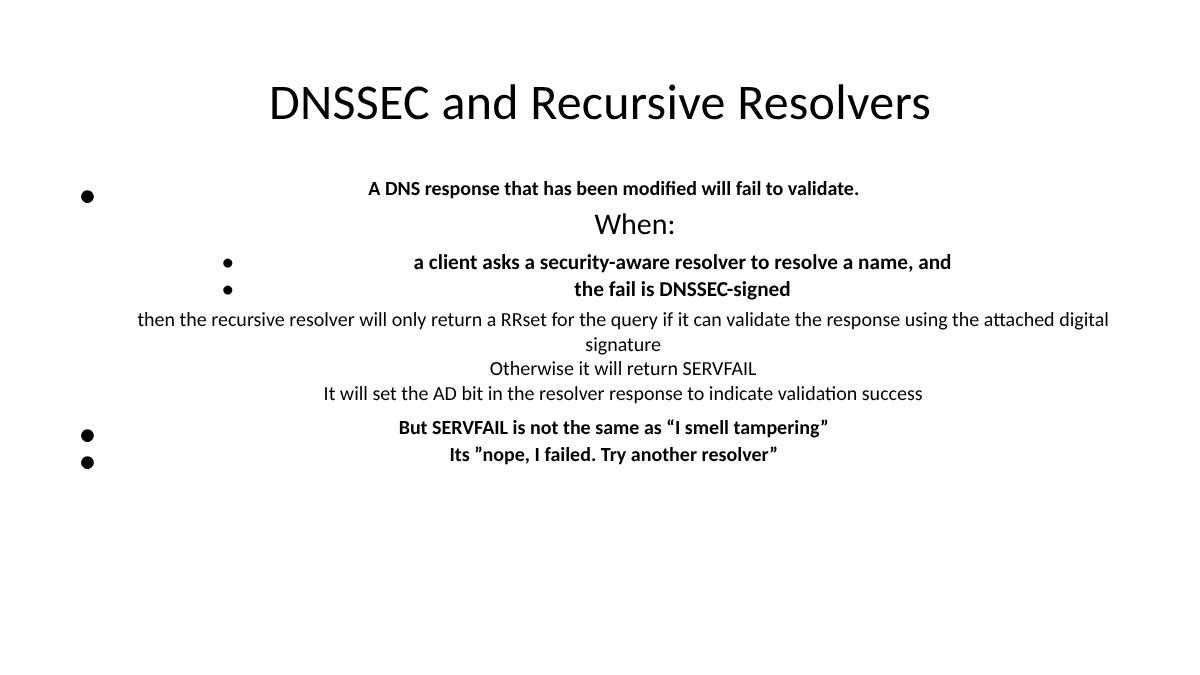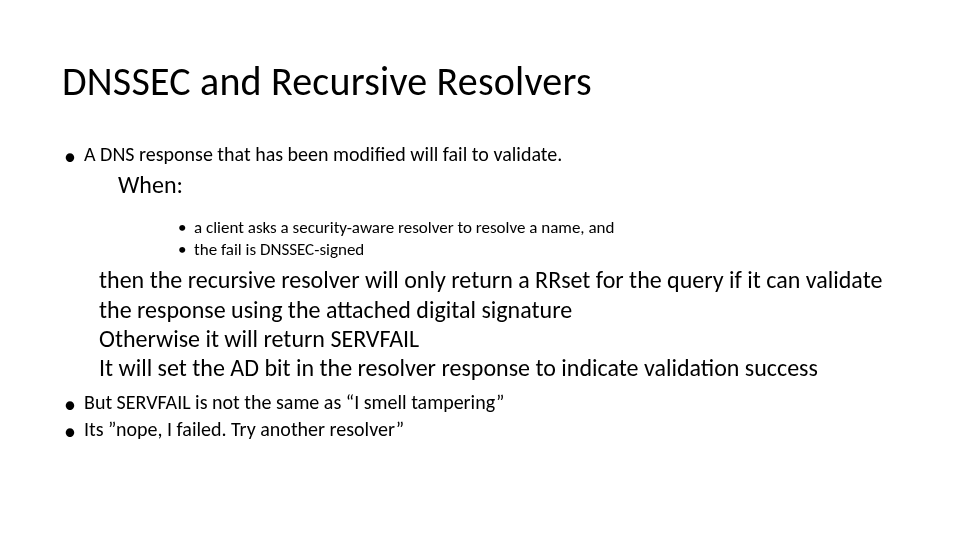--- a/index.html
+++ b/index.html
@@ -1,26 +1,26 @@
 <!DOCTYPE html>
 <html><head>
 <meta charset="utf-8">
 <style>
-  * { margin: 0; padding: 0; box-sizing: border-box; }
+  * { margin: 0; padding: 0; box-sizing: border-box; text-align: center; }
   html, body { width: 960px; height: 540px; background: #fff; font-family: Calibri, "Segoe UI", Arial, sans-serif; color: #000; }
   .slide { width: 960px; height: 540px; padding: 60px 62px 40px 62px; }
   .title { font-size: 40px; font-weight: 400; letter-spacing: 0.2px; margin-bottom: 38px; line-height: 1.1; }
   .lvl1 { list-style: none; }
-  .lvl1 > li { position: relative; padding-left: 22px; font-size: 20px; line-height: 1.25; margin-bottom: 2px; }
+  .lvl1 > li { position: relative; padding-left: 22px; font-size: 16px; line-height: 1.25; margin-bottom: 2px; font-weight: bold; }
   .lvl1 > li::before { content: "•"; position: absolute; left: 2px; top: 0; font-size: 24px; }
   .lvl2-label { font-size: 24px; margin-left: 56px; margin-top: 2px; line-height: 1.3; }
-  .lvl3 { list-style: none; margin-left: 116px; margin-top: 17px; }
+  .lvl3 { list-style: none; margin-left: 116px; margin-top: 4px; font-weight: bold; }
   .lvl3 > li { position: relative; padding-left: 16px; font-size: 17px; line-height: 1.3; }
   .lvl3 > li::before { content: "•"; position: absolute; left: 0; top: 0; font-size: 17px; }
-  .lvl2-block { margin-left: 37px; margin-top: 4px; font-size: 24px; line-height: 1.22; }
+  .lvl2-block { margin-left: 37px; margin-top: 4px; font-size: 16px; line-height: 1.22; }
   .lvl2-block > div { margin: 0; }
   .spacer { height: 8px; }
 </style>
 </head>
 <body>
 
 <div class="slide">
   <h1 class="title">DNSSEC and Recursive Resolvers</h1>
 
   <ul class="lvl1">

